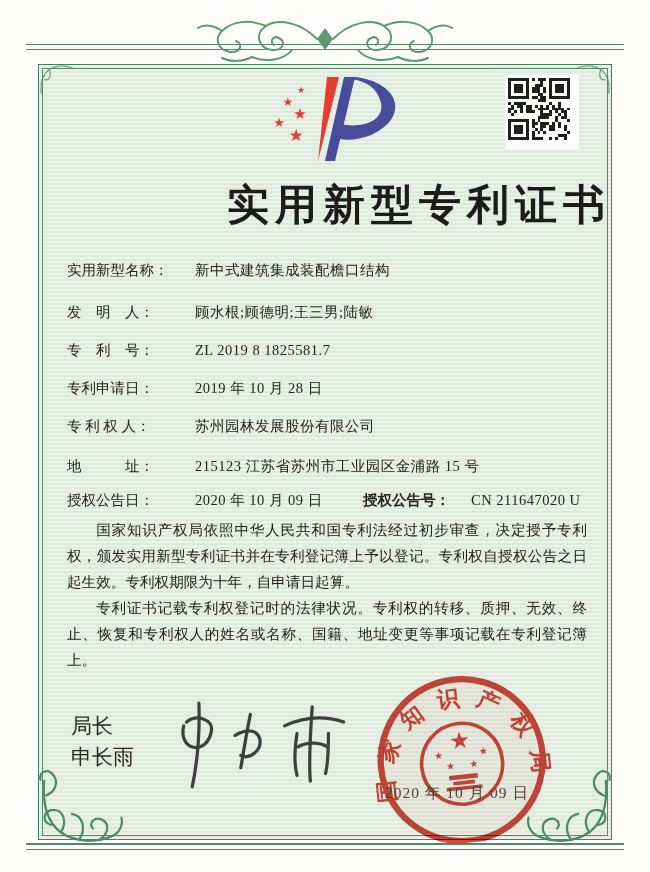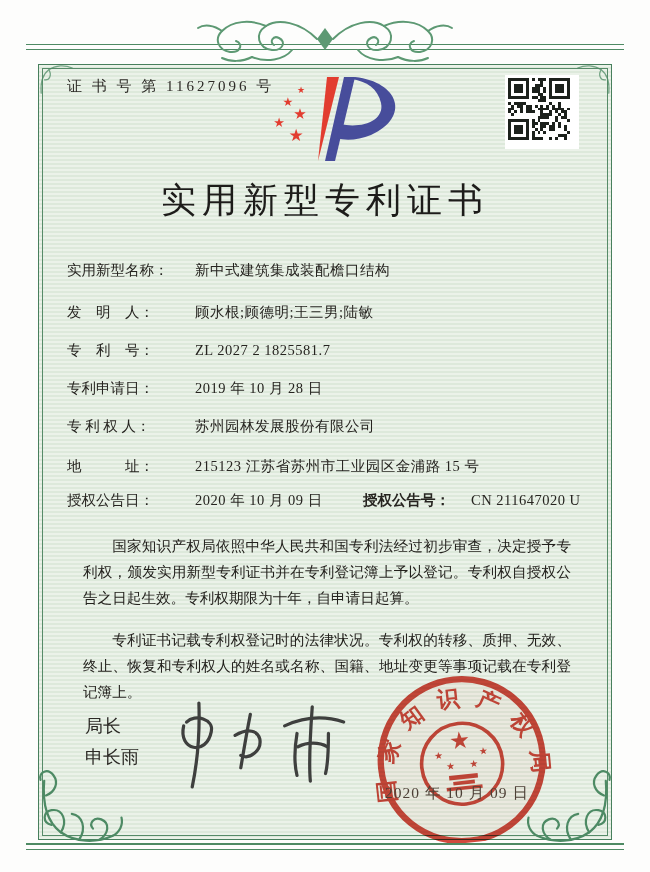--- a/index.html
+++ b/index.html
@@ -15,31 +15,31 @@
   .panel::before{content:"";position:absolute;inset:3px;border:1px solid #568b68;pointer-events:none;}
   .flourish{position:absolute;pointer-events:none;}
   .fl-bl{left:-4px;bottom:-8px;}
   .fl-br{right:-4px;bottom:-8px;transform:scaleX(-1);}
   .fl-tl{left:-2px;top:-2px;transform:scaleY(-1);opacity:.75;}
   .fl-tr{right:-2px;top:-2px;transform:scale(-1,-1);opacity:.75;}
   .certno{position:absolute;left:28px;top:12px;font-size:15px;letter-spacing:3px;color:#2c2a26;}
   .logo{position:absolute;left:202px;top:4px;}
   .qr{position:absolute;left:466px;top:10px;width:68px;height:68px;background:#fff;padding:3px;}
   .qr svg{display:block;width:62px;height:62px;}
-  .title{position:absolute;left:0;right:0;top:112px;text-align:center;
-         font-size:35px;font-weight:normal;letter-spacing:6px;color:#1d1c1a;}
+  .title{position:absolute;left:0;right:0;top:112px;text-align:right;
+         font-size:42px;font-weight:bold;letter-spacing:6px;color:#1d1c1a;}
   .row{position:absolute;left:28px;right:24px;font-size:14.5px;line-height:19px;color:#262420;}
   .row .lbl{position:absolute;left:0;top:0;white-space:pre;text-align:center;}
   .row .val{position:absolute;left:128px;top:0;white-space:pre;letter-spacing:.5px;}
   .row .lbl2{position:absolute;left:296px;top:0;white-space:pre;font-weight:bold;}
   .row .val2{position:absolute;left:404px;top:0;white-space:pre;letter-spacing:.5px;}
   .paras{position:absolute;left:28px;top:452px;width:520px;font-size:14.6px;line-height:26px;
          text-align:justify;color:#23211d;}
-  .paras p{margin:16px;text-indent:2em;}
-  .signer{position:absolute;left:46px;top:646px;font-size:18px;line-height:31px;color:#2b2925;}
+  .paras p{margin:0;text-indent:2em;}
+  .signer{position:absolute;left:32px;top:646px;font-size:21px;line-height:31px;color:#2b2925;}
   .signature{position:absolute;left:118px;top:628px;}
   .seal{position:absolute;left:332px;top:598px;width:180px;height:180px;transform:rotate(-6deg);
         mix-blend-mode:multiply;opacity:.92;}
   .sealdate{position:absolute;left:346px;top:718px;font-size:15.5px;letter-spacing:1px;color:#4d4036;}
   .footer{position:absolute;left:0;right:0;top:754px;text-align:center;font-size:13px;
           letter-spacing:2px;color:#2c2a26;}
 </style>
 </head>
 <body>
 
@@ -86,21 +86,20 @@
       <path d="M28,84 C36,72 30,58 18,60"></path>
     </g>
   </svg>
   <svg class="flourish fl-tr" width="42" height="42" viewBox="0 0 100 100">
     <g fill="none" stroke="#4d8a64" stroke-width="3" stroke-linecap="round">
       <path d="M10,28 C8,52 12,72 28,84 C44,95 66,96 84,88"></path>
       <path d="M28,84 C36,72 30,58 18,60"></path>
     </g>
   </svg>
 
-  <div class="certno">证 书 号 第 11627096 号</div>
 
   <svg class="logo" width="186" height="106" viewBox="0 0 186 106">
     <g fill="#e23d30">
       <text x="60" y="24" font-size="9" text-anchor="middle">★</text>
       <text x="47" y="37" font-size="12" text-anchor="middle">★</text>
       <text x="59" y="50" font-size="15" text-anchor="middle">★</text>
       <text x="38" y="58" font-size="13" text-anchor="middle">★</text>
       <text x="55" y="72" font-size="17" text-anchor="middle">★</text>
       <polygon points="86,8 98,8 77,92"></polygon>
     </g>
@@ -248,21 +247,21 @@
   <div class="row" style="top:196px">
     <span class="lbl">实用新型名称：</span>
     <span class="val">新中式建筑集成装配檐口结构</span>
   </div>
   <div class="row" style="top:238px">
     <span class="lbl">发　明　人：</span>
     <span class="val">顾水根;顾德明;王三男;陆敏</span>
   </div>
   <div class="row" style="top:276px">
     <span class="lbl">专　利　号：</span>
-    <span class="val">ZL 2027 2 1825581.7</span>
+    <span class="val">ZL 2019 8 1825581.7</span>
   </div>
   <div class="row" style="top:314px">
     <span class="lbl">专利申请日：</span>
     <span class="val">2019 年 10 月 28 日</span>
   </div>
   <div class="row" style="top:352px">
     <span class="lbl">专 利 权 人：</span>
     <span class="val">苏州园林发展股份有限公司</span>
   </div>
   <div class="row" style="top:392px">

